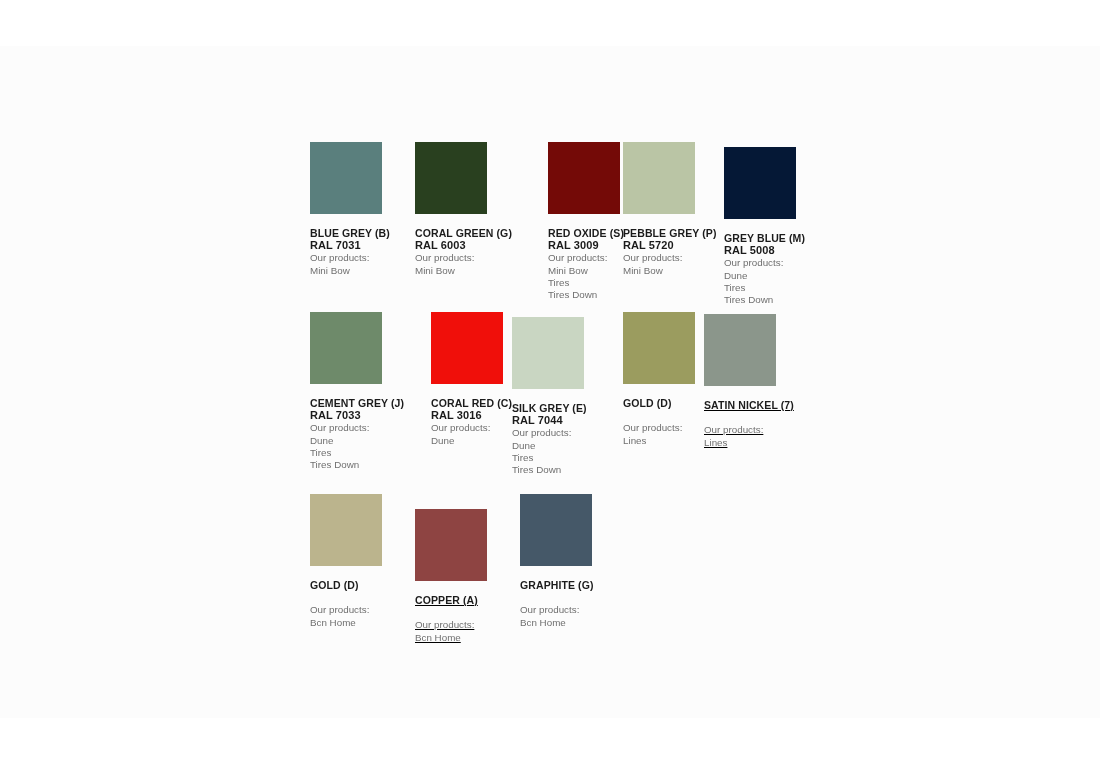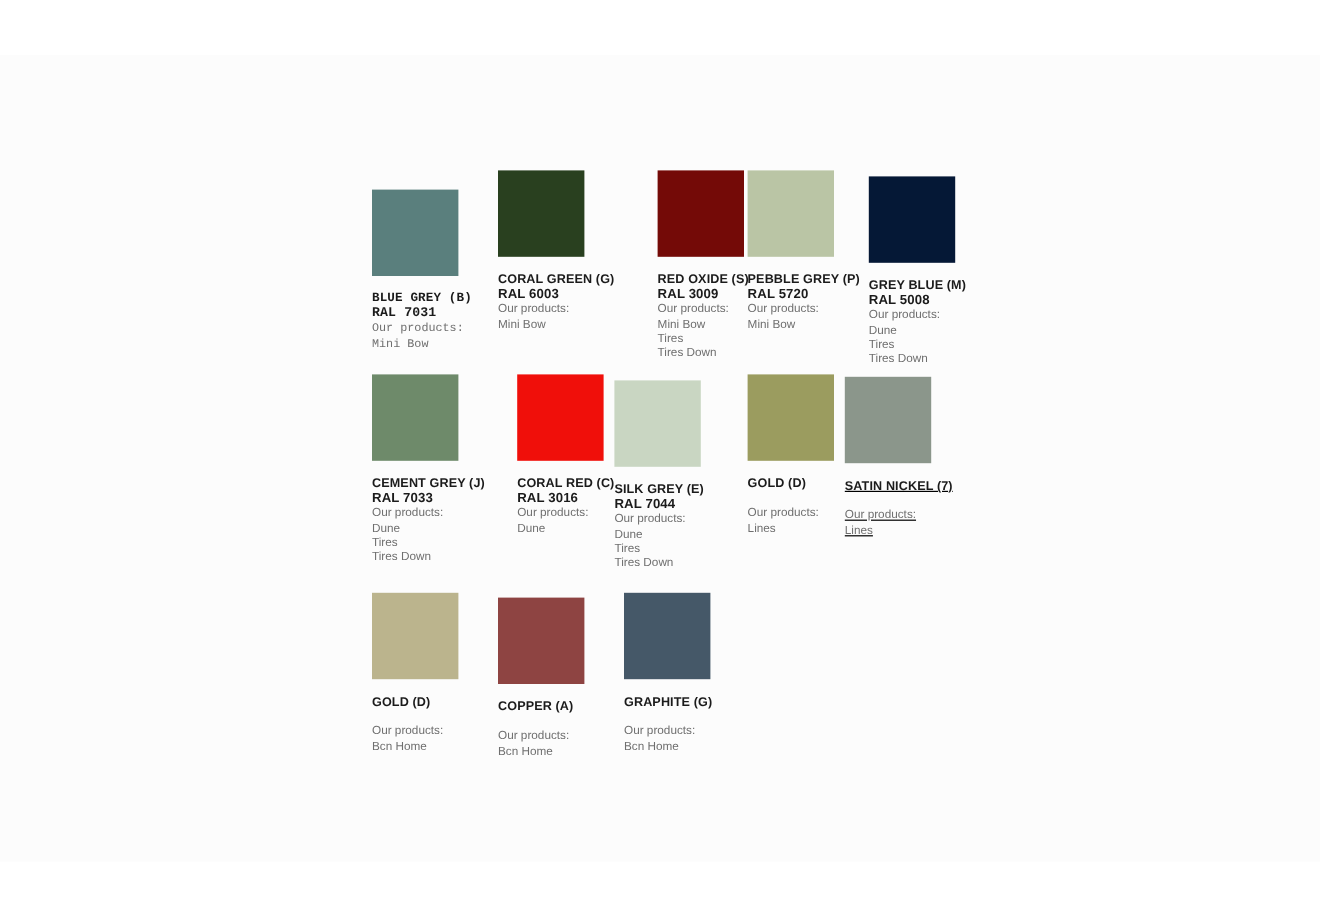--- a/index.html
+++ b/index.html
@@ -74,21 +74,21 @@
     white-space: nowrap;
   }
 </style>
 </head>
 <body>
 
 <div id="page-canvas"></div>
 
 <div id="palette-grid">
     <div class="palette-row" style="position: absolute; left: 0px; top: 0px;">
-      <div class="swatch-card" style="left: 0px; top: 16px; font-family: Liberation Mono, monospace;">
+      <div class="swatch-card" style="left: 0px; top: 0px;">
         <div class="swatch-chip" style="background: rgb(90, 127, 125);"></div>
         <div class="swatch-name">BLUE GREY (B)</div>
         <div class="swatch-ral">RAL 7031</div>
         <div class="swatch-products-label">Our products:</div>
         <div class="swatch-product-item">Mini Bow</div>
       </div>
       <div class="swatch-card" style="left: 105px; top: 0px;">
         <div class="swatch-chip" style="background: rgb(41, 64, 31);"></div>
         <div class="swatch-name">CORAL GREEN (G)</div>
         <div class="swatch-ral">RAL 6003</div>
@@ -163,21 +163,21 @@
       </div>
     </div>
     <div class="palette-row" style="position: absolute; left: 0px; top: 352px;">
       <div class="swatch-card" style="left: 0px; top: 0px;">
         <div class="swatch-chip" style="background: rgb(187, 180, 141);"></div>
         <div class="swatch-name">GOLD (D)</div>
         <div class="swatch-ral"></div>
         <div class="swatch-products-label">Our products:</div>
         <div class="swatch-product-item">Bcn Home</div>
       </div>
-      <div class="swatch-card" style="left: 105px; top: 4px;">
+      <div class="swatch-card" style="left: 105px; top: 15px; text-decoration: underline;">
         <div class="swatch-chip" style="background: rgb(142, 68, 66);"></div>
         <div class="swatch-name">COPPER (A)</div>
         <div class="swatch-ral"></div>
         <div class="swatch-products-label">Our products:</div>
         <div class="swatch-product-item">Bcn Home</div>
       </div>
       <div class="swatch-card" style="left: 210px; top: 0px;">
         <div class="swatch-chip" style="background: rgb(69, 88, 104);"></div>
         <div class="swatch-name">GRAPHITE (G)</div>
         <div class="swatch-ral"></div>

